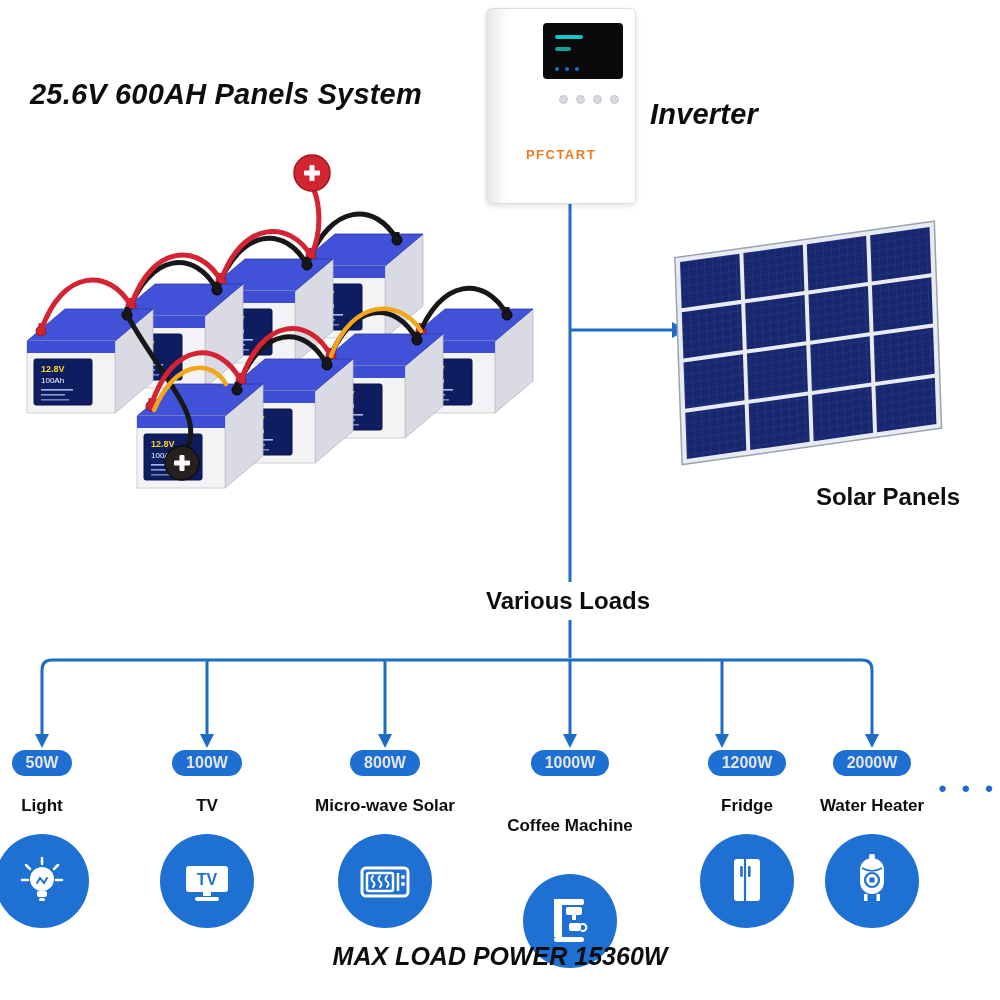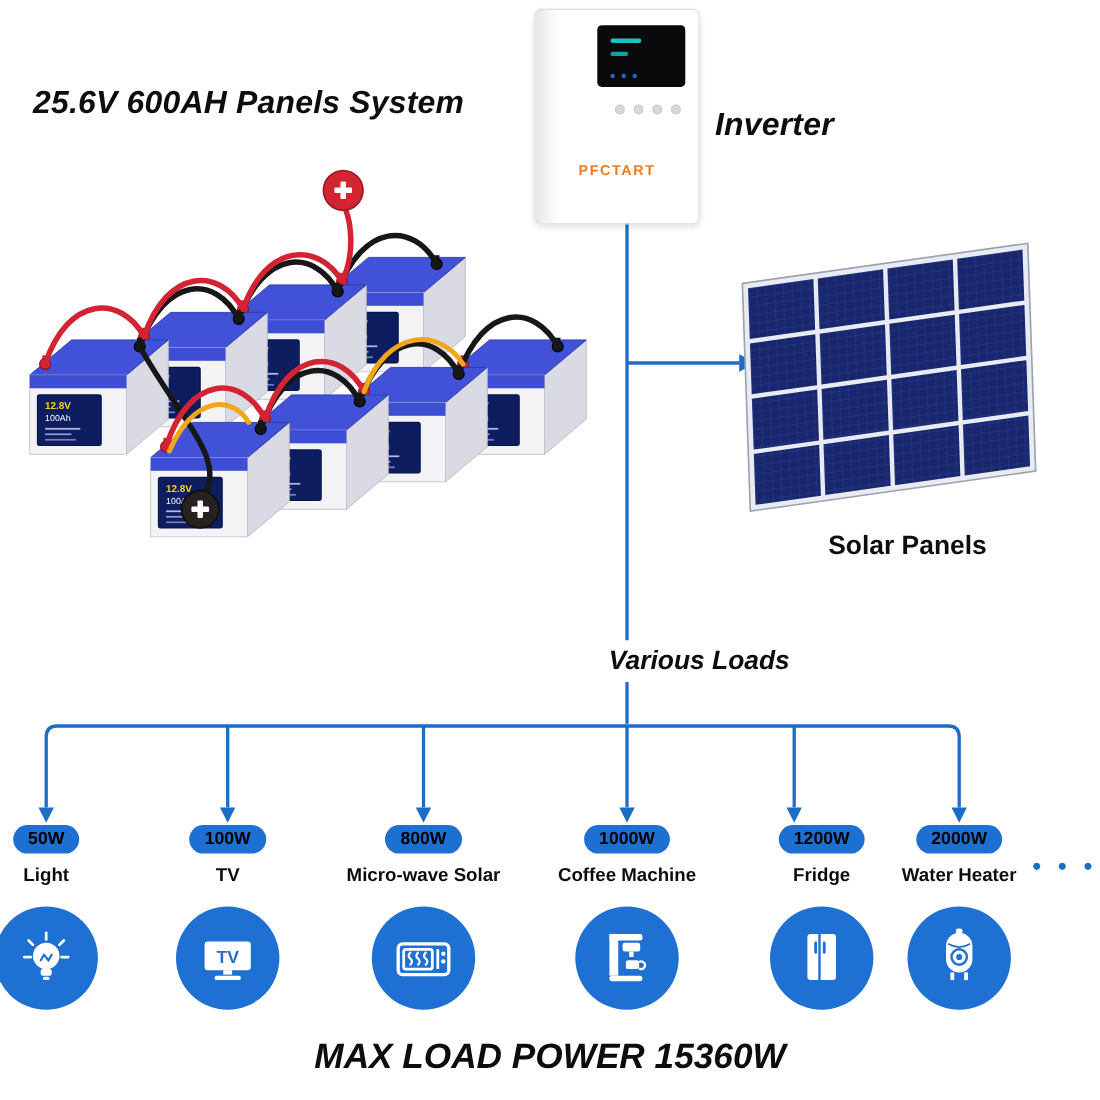--- a/index.html
+++ b/index.html
@@ -1,38 +1,38 @@
 <!DOCTYPE html>
 <html><head>
 <meta charset="utf-8">
 <style>
   html,body{margin:0;padding:0;background:#fff;}
   body{width:1000px;height:1000px;position:relative;overflow:hidden;
        font-family:"Liberation Sans", sans-serif;color:#0d0d0d;}
   .abs{position:absolute;}
   .title{font-style:italic;font-weight:bold;font-size:29px;letter-spacing:.2px;}
   .sect{font-weight:bold;font-size:24px;}
-  .footer{font-style:italic;font-weight:bold;font-size:32px;text-align:center;width:100%;}
+  .footer{font-style:italic;font-weight:bold;font-size:25px;text-align:center;width:100%;}
   
   .inverter{left:486px;top:8px;width:148px;height:194px;background:linear-gradient(90deg,#e7e7ea,#ffffff 14%);
             border:1px solid #dddde1;border-radius:6px;box-shadow:0 2px 6px rgba(0,0,0,.12);}
   .inv-screen{position:absolute;left:56px;top:14px;width:80px;height:56px;background:#0a0a0c;border-radius:4px;}
   .inv-bar1{position:absolute;left:12px;top:12px;width:28px;height:4px;background:#18c5c5;border-radius:2px;}
   .inv-bar2{position:absolute;left:12px;top:24px;width:16px;height:4px;background:#18c5c5;border-radius:2px;opacity:.8;}
   .inv-dots{position:absolute;left:12px;bottom:8px;display:flex;gap:6px;}
   .inv-dots i{width:4px;height:4px;border-radius:50%;background:#1d6dc6;display:block;}
   .inv-btns{position:absolute;right:16px;top:86px;display:flex;gap:8px;}
   .inv-btns i{width:7px;height:7px;border-radius:50%;background:#d6d9de;display:block;border:1px solid #c2c5cb;}
   .inv-brand{position:absolute;left:0;right:0;top:122px;text-align:center;color:#ee7a1e;
              font-weight:bold;font-size:13px;letter-spacing:1.5px;margin-top:16px;}
   
   .col{position:absolute;top:750px;width:170px;display:flex;flex-direction:column;align-items:center;}
-  .pill{background:#1d6fd2;color:#000000;font-weight:bold;font-size:16px;padding:3px 14px;border-radius:14px;
+  .pill{background:#1d6fd2;color:#e5e5e5;font-weight:bold;font-size:16px;padding:3px 14px;border-radius:14px;
         line-height:20px;white-space:nowrap;}
-  .load-name{font-weight:bold;font-size:17px;margin-top:10px;white-space:nowrap;color:#0d0d0d;}
+  .load-name{font-weight:bold;font-size:17px;margin-top:20px;white-space:nowrap;color:#0d0d0d;}
   .load-circle{width:94px;height:94px;border-radius:50%;background:#1e70d2;margin-top:18px;
                display:flex;align-items:center;justify-content:center;}
   .dots{left:938px;top:779px;color:#1d6dc6;font-size:15px;font-weight:bold;letter-spacing:5px;white-space:nowrap;}
 </style>
 </head>
 <body>
 
 <svg class="abs" style="left:0;top:0;" width="1000" height="1000" viewBox="0 0 1000 1000">
   <g stroke="#1d6dc6" stroke-width="3" fill="none">
     <path d="M570,202 V582"></path>
@@ -166,23 +166,23 @@
         <rect x="64" y="100" width="60" height="46" fill="url(#pvcell)"></rect>
         <rect x="128" y="100" width="60" height="46" fill="url(#pvcell)"></rect>
         <rect x="192" y="100" width="60" height="46" fill="url(#pvcell)"></rect>
       <rect x="0" y="150" width="60" height="46" fill="url(#pvcell)"></rect>
         <rect x="64" y="150" width="60" height="46" fill="url(#pvcell)"></rect>
         <rect x="128" y="150" width="60" height="46" fill="url(#pvcell)"></rect>
         <rect x="192" y="150" width="60" height="46" fill="url(#pvcell)"></rect>
     </g>
   </g>
 </svg>
-<div class="abs sect" style="left:690px;top:483px;width:270px;text-align:center;">Solar Panels</div>
-
-<div class="abs sect" style="left:418px;top:587px;width:300px;text-align:right;font-style:italic;">Various Loads</div>
+<div class="abs sect" style="left:690px;top:483px;width:270px;text-align:right;">Solar Panels</div>
+
+<div class="abs sect" style="left:418px;top:587px;width:300px;text-align:center;">Various Loads</div>
 
 <div class="col" style="left:-43px;">
   <div class="pill">50W</div>
   <div class="load-name">Light</div>
   <div class="load-circle">
     <svg width="56" height="56" viewBox="0 0 56 56">
       <g stroke="#fff" stroke-width="2.5" stroke-linecap="round">
         <line x1="28" y1="5" x2="28" y2="11"></line>
         <line x1="44" y1="12" x2="40" y2="16"></line>
         <line x1="12" y1="12" x2="16" y2="16"></line>
@@ -222,21 +222,21 @@
         <path d="M16,34 q3,-3 0,-5.5 q-3,-2.5 0,-5.5"></path>
         <path d="M23,34 q3,-3 0,-5.5 q-3,-2.5 0,-5.5"></path>
         <path d="M30,34 q3,-3 0,-5.5 q-3,-2.5 0,-5.5"></path>
       </g>
       <circle cx="46" cy="24" r="2" fill="#fff"></circle>
       <circle cx="46" cy="31" r="2" fill="#fff"></circle>
     </svg>
   </div>
 </div>
 
-<div class="col" style="left:485px;">
+<div class="col" style="left:485px;gap:20px;">
   <div class="pill">1000W</div>
   <div class="load-name">Coffee Machine</div>
   <div class="load-circle">
     <svg width="56" height="56" viewBox="0 0 56 56">
       <rect x="12" y="6" width="30" height="6" rx="2" fill="#fff"></rect>
       <rect x="12" y="6" width="8" height="38" fill="#fff"></rect>
       <rect x="24" y="14" width="16" height="8" rx="2" fill="#fff"></rect>
       <rect x="30" y="22" width="4" height="5" fill="#fff"></rect>
       <rect x="27" y="30" width="12" height="8" rx="2" fill="#fff"></rect>
       <path d="M39,31.5 a3.5,3.5 0 1 1 0,6" stroke="#fff" stroke-width="2" fill="none"></path>

